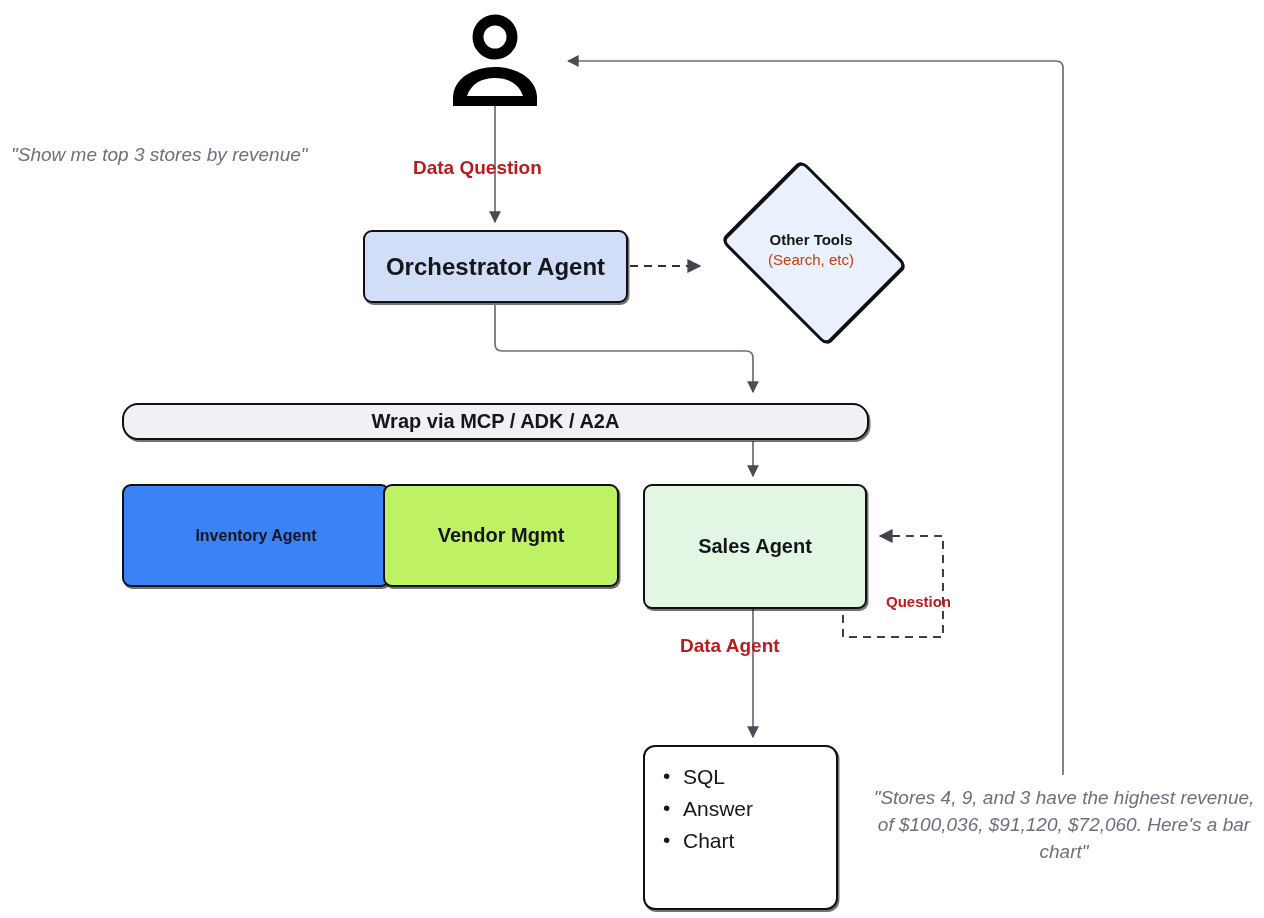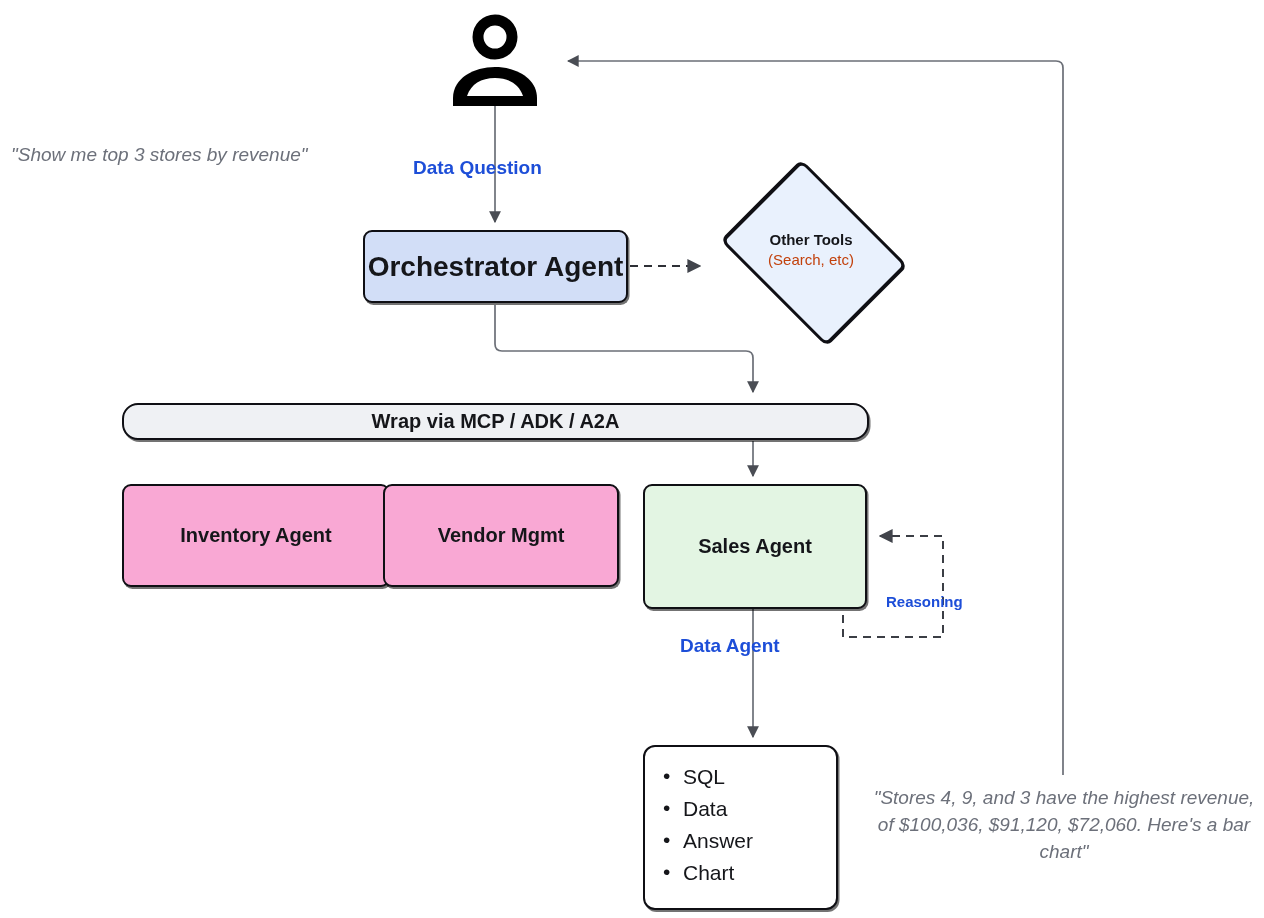--- a/index.html
+++ b/index.html
@@ -38,21 +38,21 @@
     color: #15161a;
     font-weight: bold;
     line-height: 1.25;
     box-shadow: 1.5px 2px 0 rgba(0,0,0,0.55);
   }
 
   .node-orchestrator {
     left: 363px; top: 230px;
     width: 265px; height: 73px;
     background: #d2def7;
-    font-size: 28px;
+    font-size: 24px;
   }
 
   .node-diamond-wrap {
     position: absolute;
     left: 710px; top: 172px;
     width: 202px; height: 155px;
   }
   .node-diamond-shape {
     position: absolute;
     left: 50%; top: 50%;
@@ -80,27 +80,27 @@
     left: 122px; top: 403px;
     width: 747px; height: 37px;
     background: #eff1f4;
     font-size: 20px;
     border-radius: 16px;
   }
 
   .node-inventory {
     left: 122px; top: 484px;
     width: 268px; height: 103px;
-    background: #f9a8d4;
-    font-size: 20px;
+    background: #3b82f6;
+    font-size: 16px;
   }
   .node-vendor {
     left: 383px; top: 484px;
     width: 236px; height: 103px;
-    background: #f9a8d4;
+    background: #bef264;
     font-size: 20px;
   }
   .node-sales {
     left: 643px; top: 484px;
     width: 224px; height: 125px;
     background: #e3f5e3;
     font-size: 20px;
   }
 
   .node-output {
@@ -128,21 +128,21 @@
   .node-output li::before {
     content: "\2022";
     position: absolute;
     left: 0;
     top: -1px;
     font-size: 21px;
   }
 
   .edge-label {
     position: absolute;
-    color: #1d4ed8;
+    color: #b91c1c;
     font-weight: bold;
     font-size: 19px;
     white-space: nowrap;
   }
   .label-data-question { left: 413px; top: 157px; }
   .label-data-answer   { left: 680px; top: 635px; }
   .label-reasoning     { left: 886px; top: 593px; font-size: 15px; }
 
   .quote {
     position: absolute;
@@ -200,42 +200,41 @@
   <svg class="person-icon" viewBox="0 0 96 96">
     <circle cx="48" cy="27" r="17" fill="none" stroke="#000000" stroke-width="11"></circle>
     <path d="M 6 96 L 6 88 C 6 68 27 57 48 57 C 69 57 90 68 90 88 L 90 96 Z" fill="#000000"></path>
     <path d="M 20 86 C 24 74 34 68 48 68 C 62 68 72 74 76 86 Z" fill="#ffffff"></path>
   </svg>
 
   <div class="quote quote-left">"Show me top 3 stores by revenue"</div>
 
   <div class="edge-label label-data-question">Data Question</div>
   <div class="edge-label label-data-answer">Data Agent</div>
-  <div class="edge-label label-reasoning">Reasoning</div>
+  <div class="edge-label label-reasoning">Question</div>
 
   <div class="node node-orchestrator">Orchestrator Agent</div>
 
   <div class="node-diamond-wrap">
     <div class="node-diamond-shape"></div>
     <div class="node-diamond-label">
       <span class="diamond-line1">Other Tools</span>
       <span class="diamond-line2">(Search, etc)</span>
     </div>
   </div>
 
   <div class="node node-mcp">Wrap via MCP / ADK / A2A</div>
 
   <div class="node node-inventory">Inventory Agent</div>
   <div class="node node-vendor">Vendor Mgmt</div>
   <div class="node node-sales">Sales Agent</div>
 
   <div class="node node-output">
     <ul>
       <li>SQL</li>
-      <li>Data</li>
       <li>Answer</li>
       <li>Chart</li>
     </ul>
   </div>
 
   <div class="quote quote-right">"Stores 4, 9, and 3 have the highest revenue, of $100,036, $91,120, $72,060. Here's a bar chart"</div>
 
 </div>
 
 </body></html>

